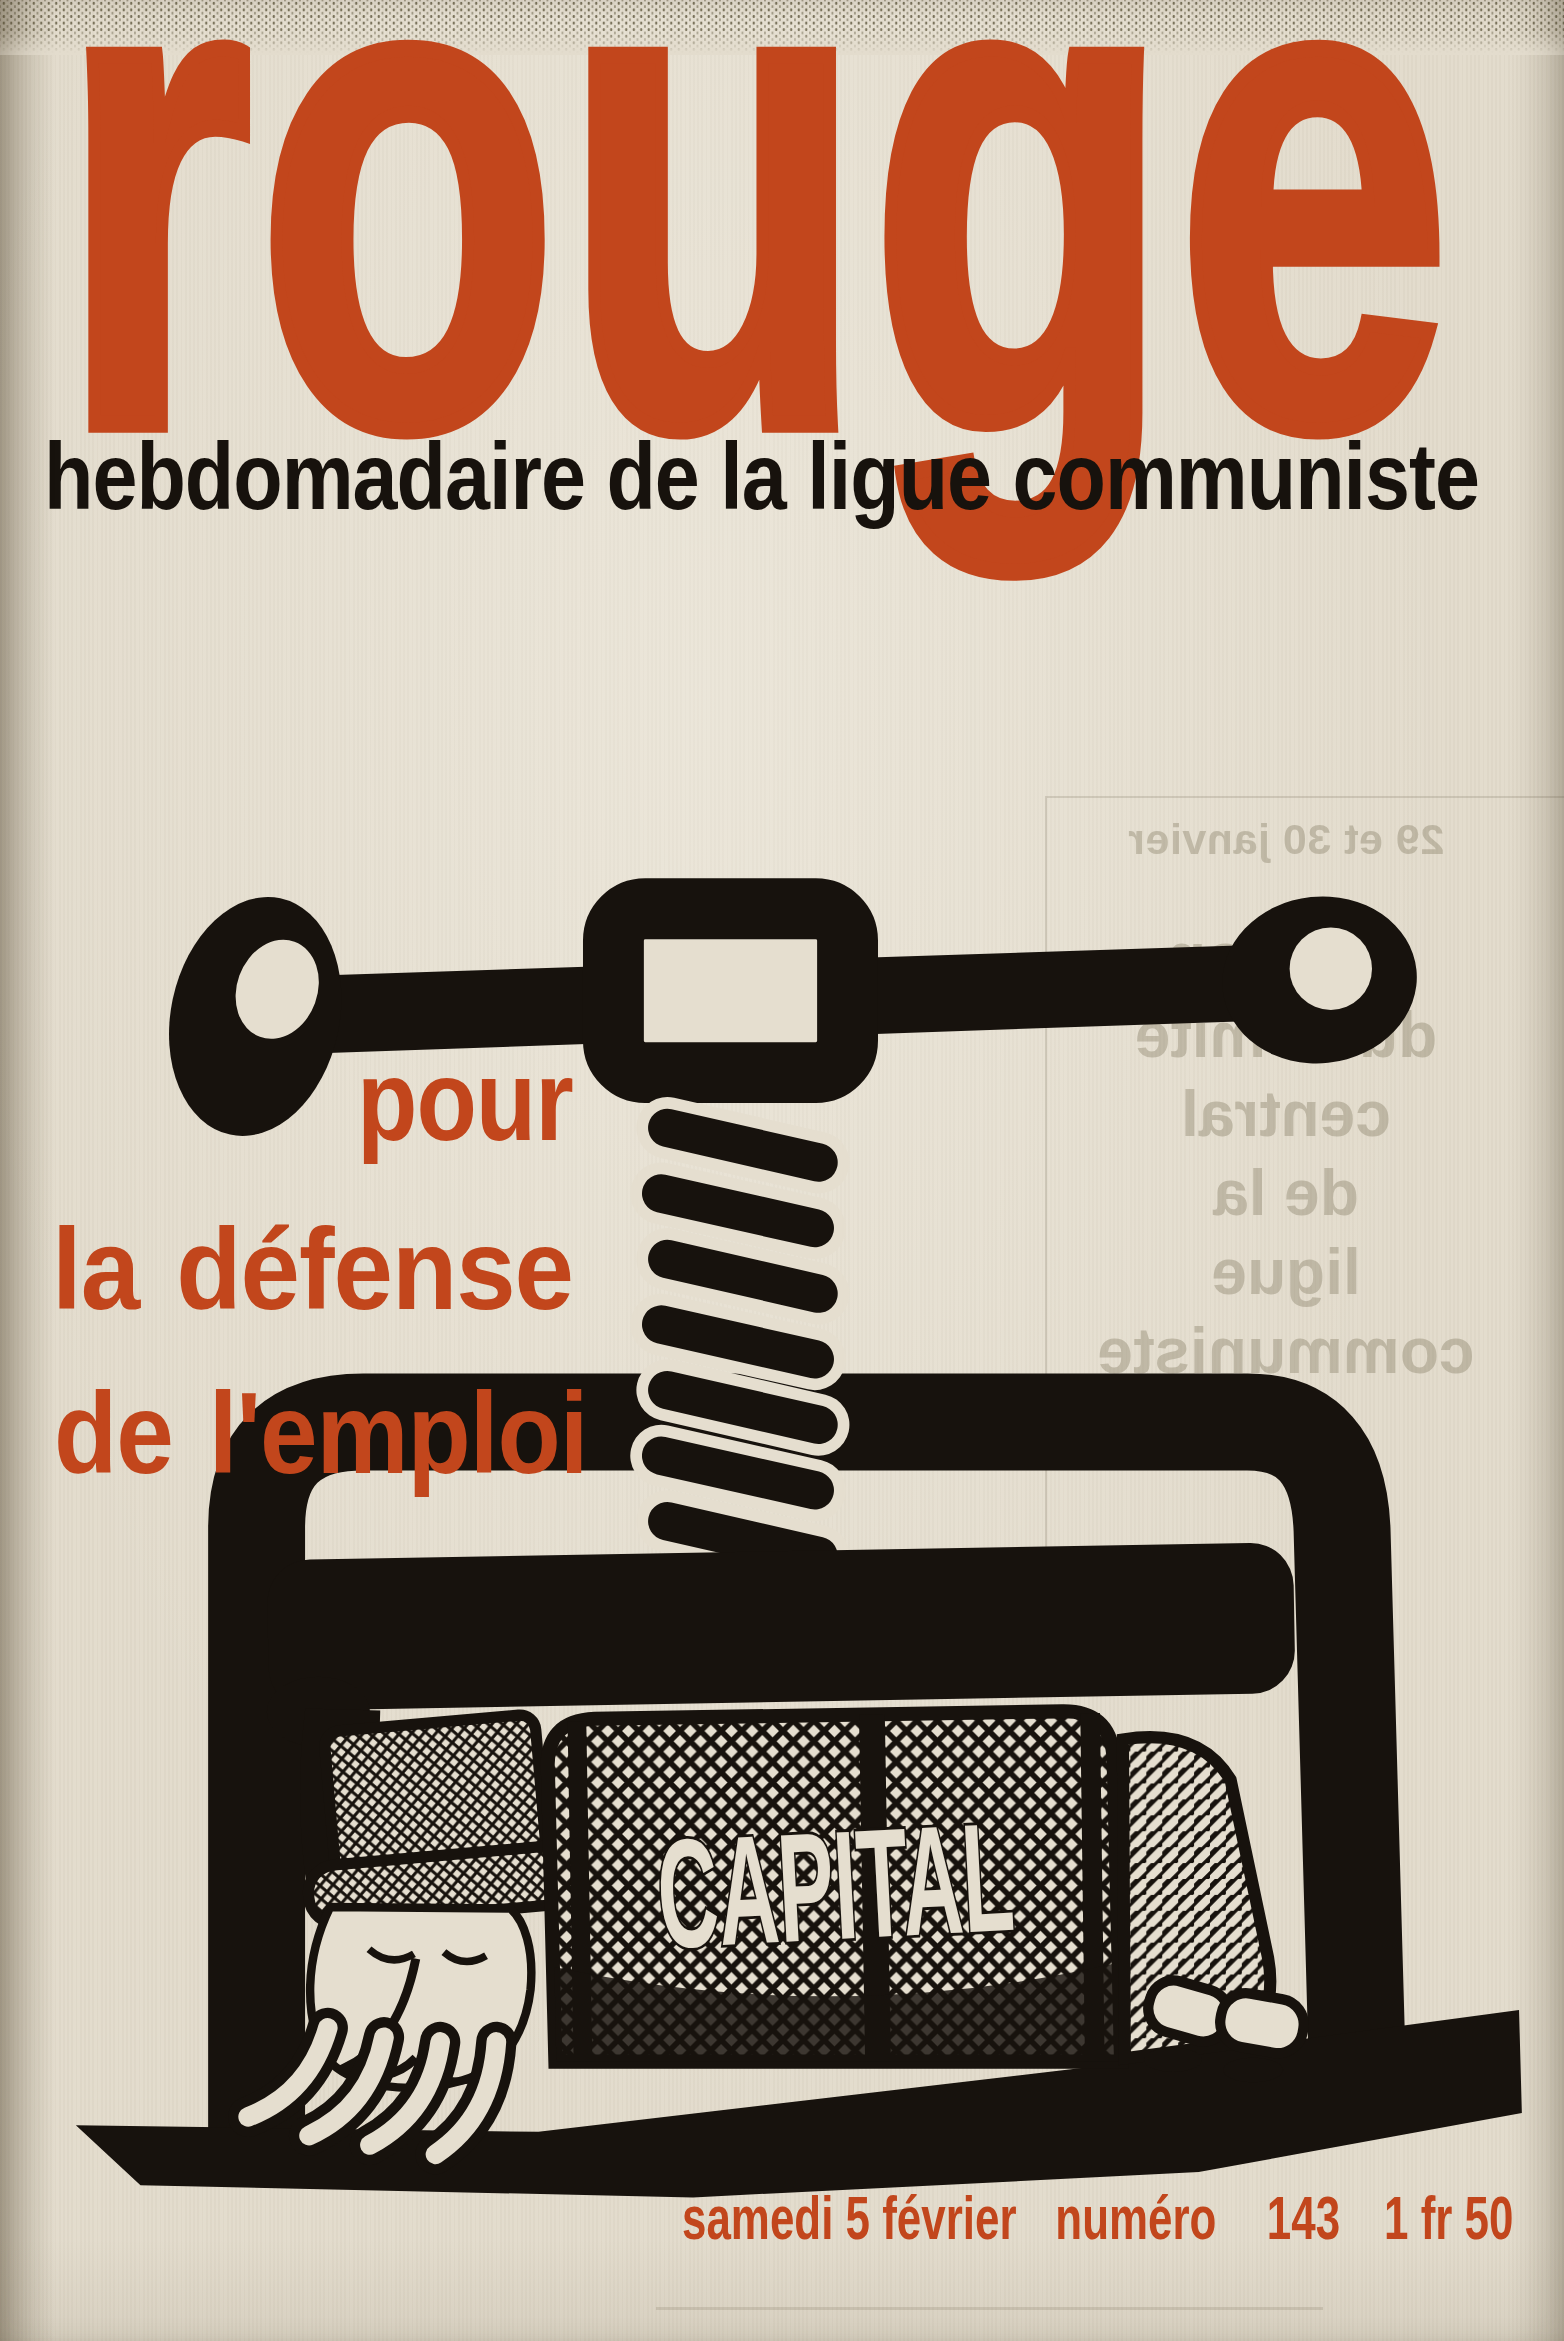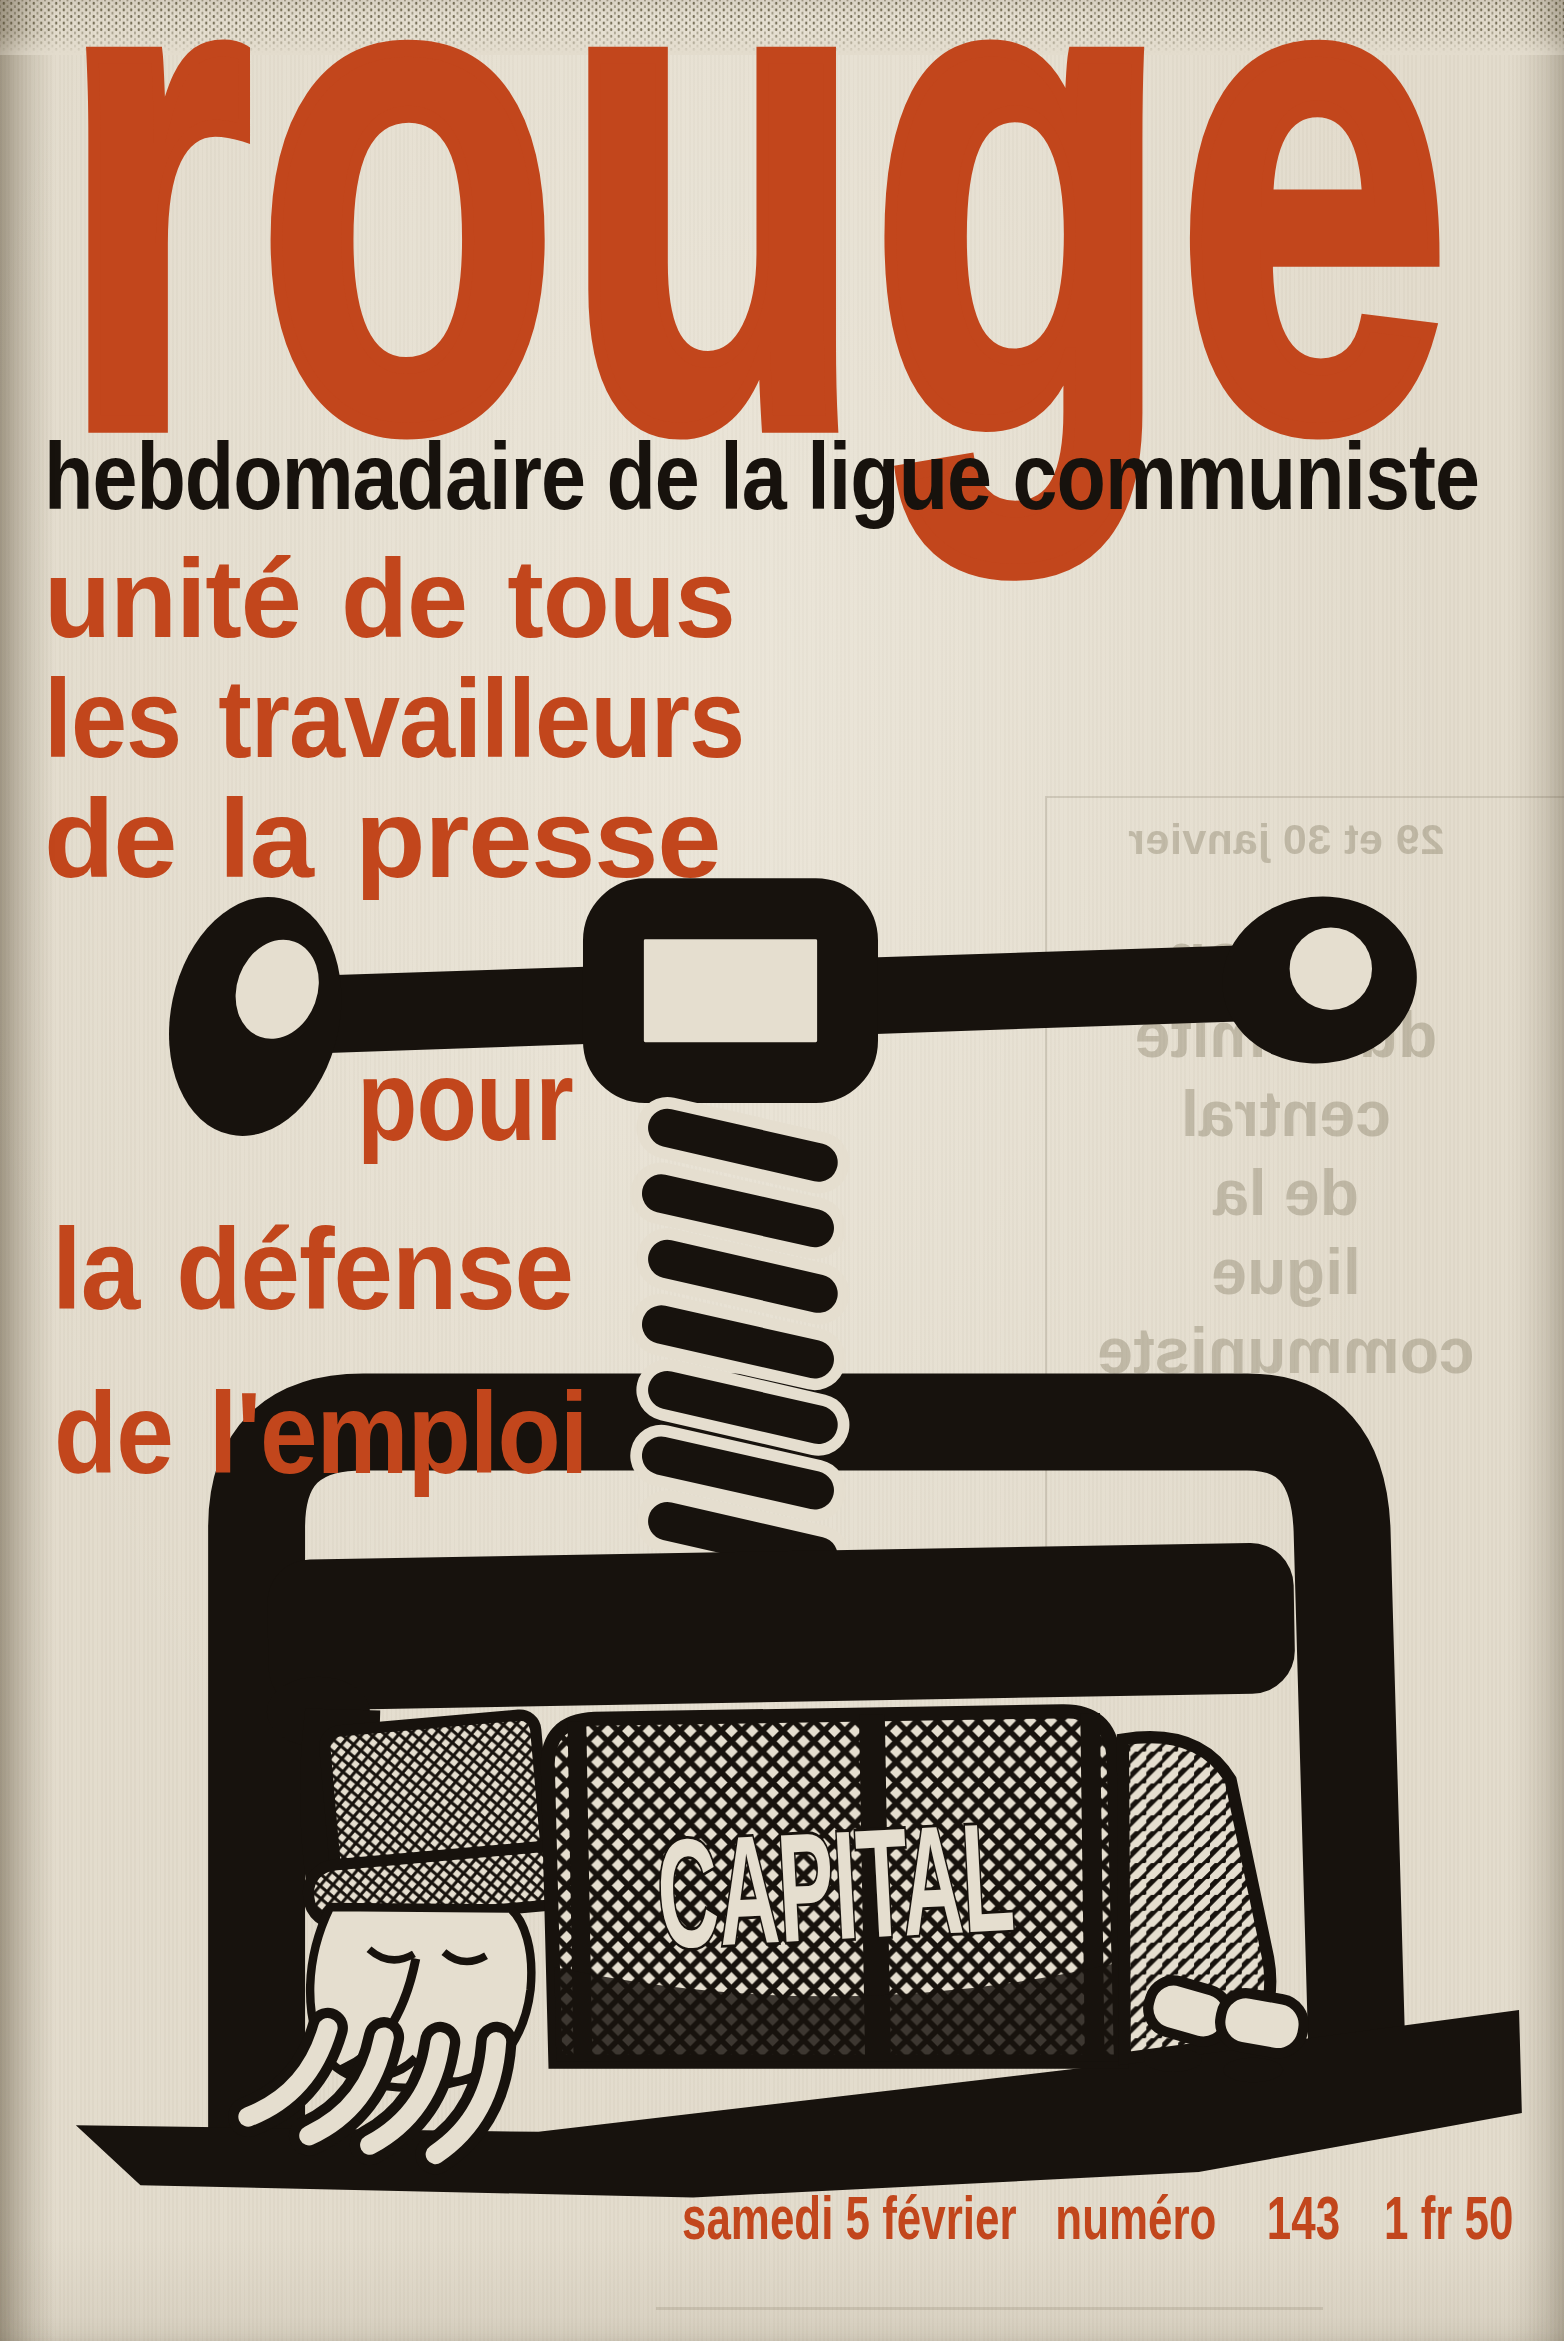--- a/index.html
+++ b/index.html
@@ -200,25 +200,20 @@
       <path d="M 940 4360 Q 920 4510 790 4580" stroke="#17120d" stroke-width="86"></path>
         <path d="M 940 4360 Q 920 4510 790 4580" stroke="#e5decf" stroke-width="42"></path>
       <path d="M 1060 4360 Q 1050 4520 930 4600" stroke="#17120d" stroke-width="86"></path>
         <path d="M 1060 4360 Q 1050 4520 930 4600" stroke="#e5decf" stroke-width="42"></path>
     </g>
   </svg>
 
   <h1 class="logo">rouge</h1>
   <div class="subtitle">hebdomadaire de la ligue communiste</div>
 
-  <div class="headline">
-    <span class="hl hl1">unité de tous</span>
-    <span class="hl hl2">les travailleurs</span>
-    <span class="hl hl3">de la presse</span>
-  </div>
 
   <div class="slogan-line sl1">pour</div>
   <div class="slogan-line sl2">la défense</div>
   <div class="slogan-line sl3">de l'emploi</div>
 
   <div class="footer">
     <span>samedi 5 février</span>
     <span class="gap1">numéro</span>
     <span class="gap2">143</span>
     <span class="gap3">1 fr 50</span>

